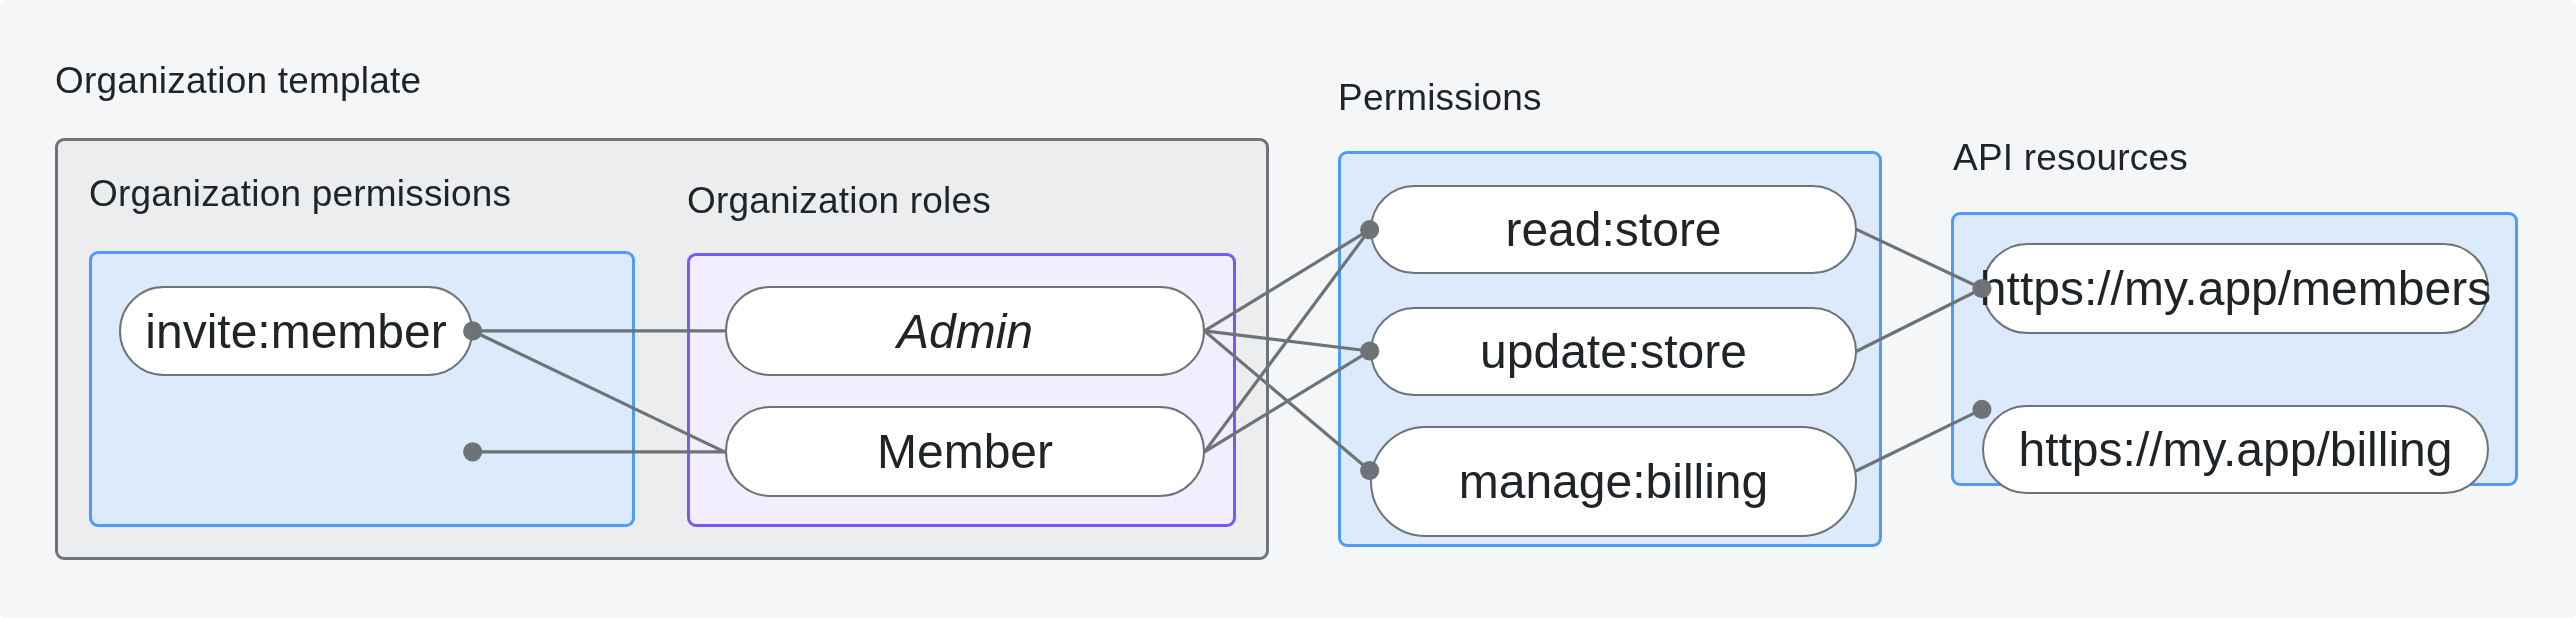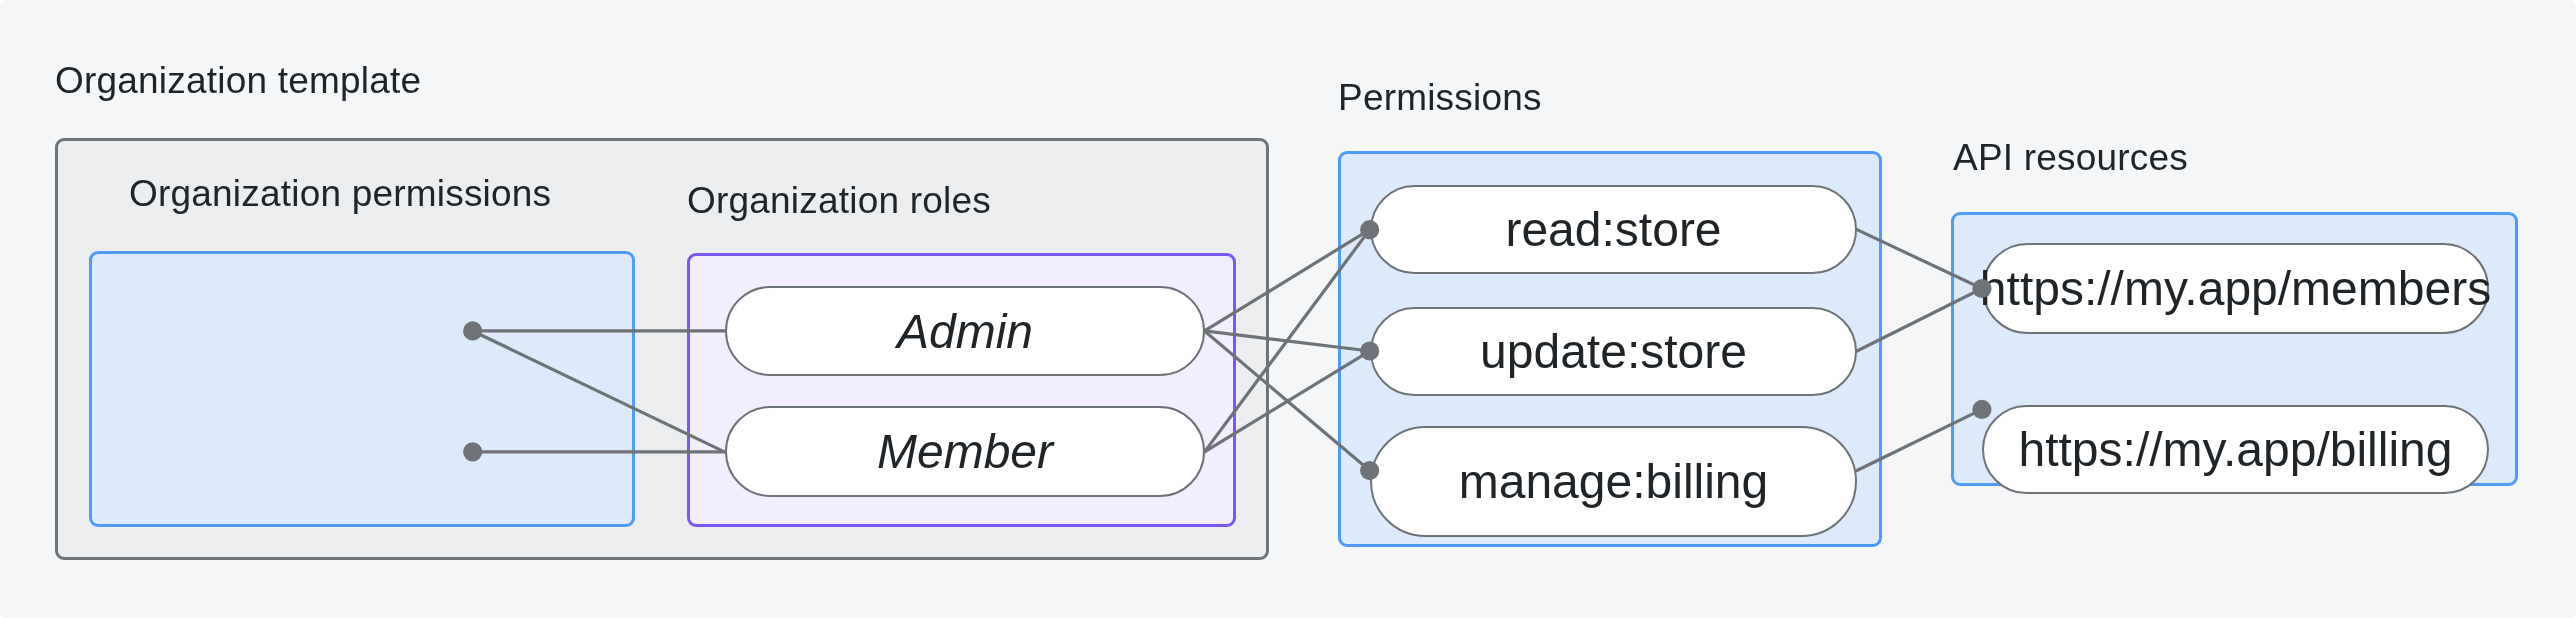--- a/index.html
+++ b/index.html
@@ -73,33 +73,34 @@
     <div class="box blue" style="left:89px; top:251px; width:546px; height:276px;"></div>
 
     <div class="box purple" style="left:687px; top:253px; width:549px; height:274px;"></div>
 
     <div class="box blue" style="left:1338px; top:151px; width:544px; height:396px;"></div>
 
     <div class="box blue" style="left:1951px; top:212px; width:567px; height:274px;"></div>
 
     <div class="label" style="left:55px; top:60px;">Organization template</div>
 
-    <div class="label" style="left:89px; top:173px;margin-left:40px;">Organization permissions</div>
+    <div class="label" style="left:89px; top:173px;">Organization permissions</div>
 
     <div class="label" style="left:687px; top:164px;margin-top:16px;">Organization roles</div>
 
     <div class="label" style="left:1338px; top:77px;">Permissions</div>
 
     <div class="label" style="left:1953px; top:137px;">API resources</div>
 
+    <div class="pill" style="left:119px; top:286px; width:354px; height:90px;">invite:member</div>
 
 
     <div class="pill" style="left:725px; top:286px; width:480px; height:90px;font-style:italic;">Admin</div>
 
-    <div class="pill" style="left:725px; top:406px; width:480px; height:91px;font-style:italic;">Member</div>
+    <div class="pill" style="left:725px; top:406px; width:480px; height:91px;">Member</div>
 
     <div class="pill" style="left:1370px; top:185px; width:487px; height:89px;">read:store</div>
 
     <div class="pill" style="left:1370px; top:307px; width:487px; height:89px;">update:store</div>
 
     <div class="pill" style="left:1370px; top:426px; width:487px; height:111px;">manage:billing</div>
 
     <div class="pill" style="left:1982px; top:243px; width:507px; height:91px;">https://my.app/members</div>
 
     <div class="pill" style="left:1982px; top:365px; width:507px; height:89px;margin-top:40px;">https://my.app/billing</div>

